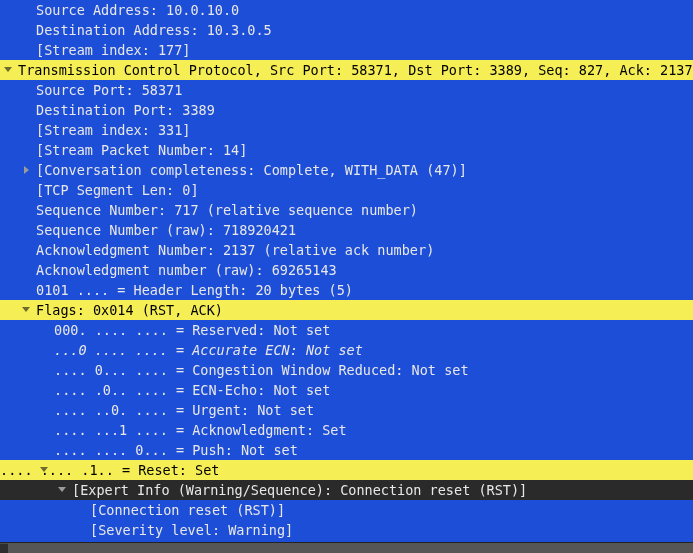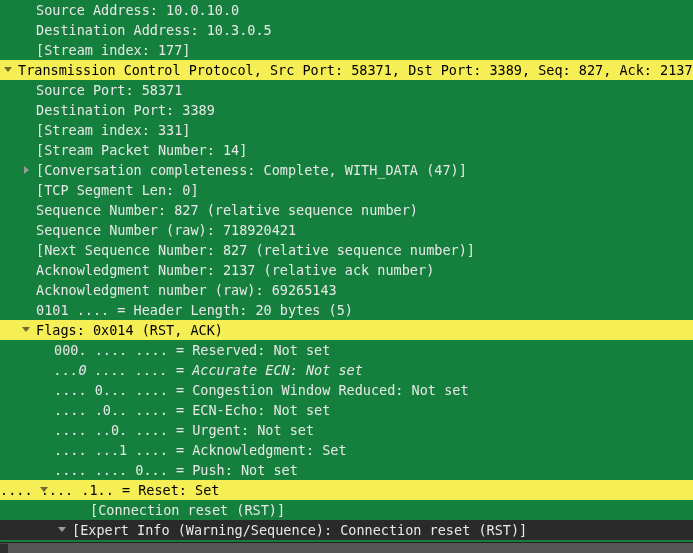--- a/index.html
+++ b/index.html
@@ -11,21 +11,21 @@
     width: 693px;
     height: 553px;
     overflow: hidden;
     font-family: "DejaVu Sans Mono", "Liberation Mono", monospace;
   }
 
   #pane {
     position: relative;
     width: 693px;
     height: 553px;
-    background: #15803d;
+    background: #1d4ed8;
     box-sizing: border-box;
     overflow: hidden;
   }
 
   #tree {
     position: absolute;
     left: 0;
     top: 0;
     right: 0;
     bottom: 11px;
@@ -128,42 +128,41 @@
           <i></i>
         </span><span class="label" style="margin-left: 18px;">Transmission Control Protocol, Src Port: 58371, Dst Port: 3389, Seq: 827, Ack: 2137, Len: 0</span></div>
       <div class="row"><span class="label" style="margin-left: 36px;">Source Port: 58371</span></div>
       <div class="row"><span class="label" style="margin-left: 36px;">Destination Port: 3389</span></div>
       <div class="row"><span class="label" style="margin-left: 36px;">[Stream index: 331]</span></div>
       <div class="row"><span class="label" style="margin-left: 36px;">[Stream Packet Number: 14]</span></div>
       <div class="row"><span class="twisty closed" style="left: 20px;">
           <i></i>
         </span><span class="label" style="margin-left: 36px;">[Conversation completeness: Complete, WITH_DATA (47)]</span></div>
       <div class="row"><span class="label" style="margin-left: 36px;">[TCP Segment Len: 0]</span></div>
-      <div class="row"><span class="label" style="margin-left: 36px;">Sequence Number: 827    (relative sequence number)</span></div>
+      <div class="row"><span class="label" style="margin-left: 36px;">Sequence Number: 717    (relative sequence number)</span></div>
       <div class="row"><span class="label" style="margin-left: 36px;">Sequence Number (raw): 718920421</span></div>
-      <div class="row"><span class="label" style="margin-left: 36px;">[Next Sequence Number: 827    (relative sequence number)]</span></div>
       <div class="row"><span class="label" style="margin-left: 36px;">Acknowledgment Number: 2137    (relative ack number)</span></div>
       <div class="row"><span class="label" style="margin-left: 36px;">Acknowledgment number (raw): 69265143</span></div>
       <div class="row"><span class="label" style="margin-left: 36px;">0101 .... = Header Length: 20 bytes (5)</span></div>
       <div class="row hl"><span class="twisty open" style="left: 20px;">
           <i></i>
         </span><span class="label" style="margin-left: 36px;">Flags: 0x014 (RST, ACK)</span></div>
       <div class="row"><span class="label" style="margin-left: 54px;">000. .... .... = Reserved: Not set</span></div>
       <div class="row"><span class="label" style="margin-left: 54px; font-style: italic;">...0 .... .... = Accurate ECN: Not set</span></div>
       <div class="row"><span class="label" style="margin-left: 54px;">.... 0... .... = Congestion Window Reduced: Not set</span></div>
       <div class="row"><span class="label" style="margin-left: 54px;">.... .0.. .... = ECN-Echo: Not set</span></div>
       <div class="row"><span class="label" style="margin-left: 54px;">.... ..0. .... = Urgent: Not set</span></div>
       <div class="row"><span class="label" style="margin-left: 54px;">.... ...1 .... = Acknowledgment: Set</span></div>
       <div class="row"><span class="label" style="margin-left: 54px;">.... .... 0... = Push: Not set</span></div>
       <div class="row hl"><span class="twisty open" style="left: 38px;">
           <i></i>
         </span><span class="label" style="">.... .... .1.. = Reset: Set</span></div>
-      <div class="row"><span class="label" style="margin-left: 90px;">[Connection reset (RST)]</span></div>
       <div class="row subtle"><span class="twisty open" style="left: 56px;">
           <i></i>
         </span><span class="label" style="margin-left: 72px;">[Expert Info (Warning/Sequence): Connection reset (RST)]</span></div>
+      <div class="row"><span class="label" style="margin-left: 90px;">[Connection reset (RST)]</span></div>
       <div class="row"><span class="label" style="margin-left: 90px;">[Severity level: Warning]</span></div>
     </div>
   <div id="hscroll">
     <div class="thumb"></div>
     <div class="track"></div>
   </div>
 </div>
 
 </body></html>

